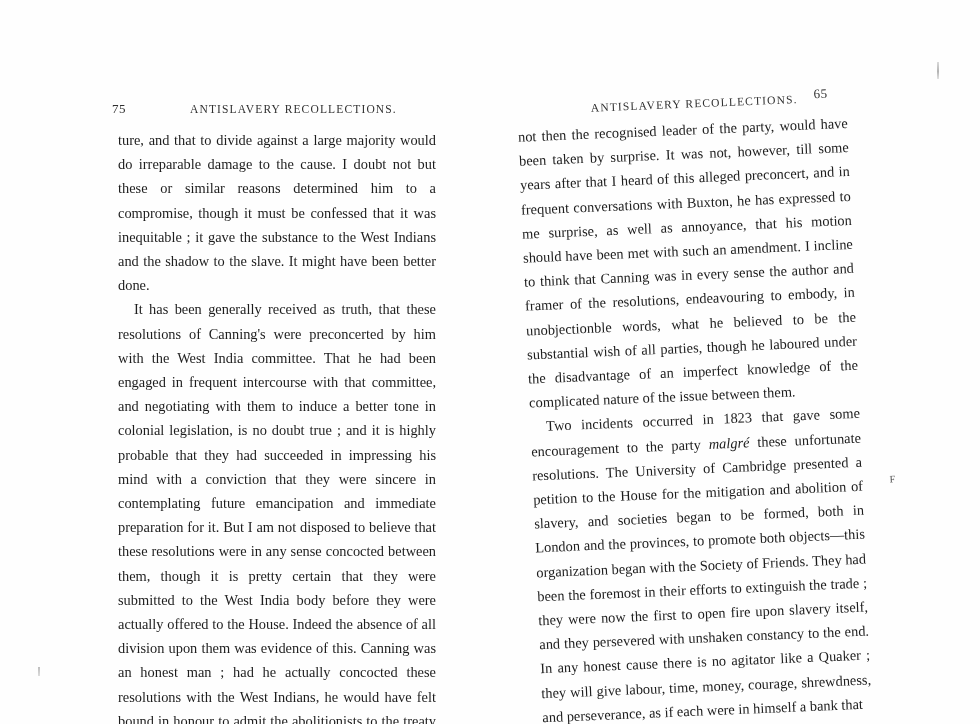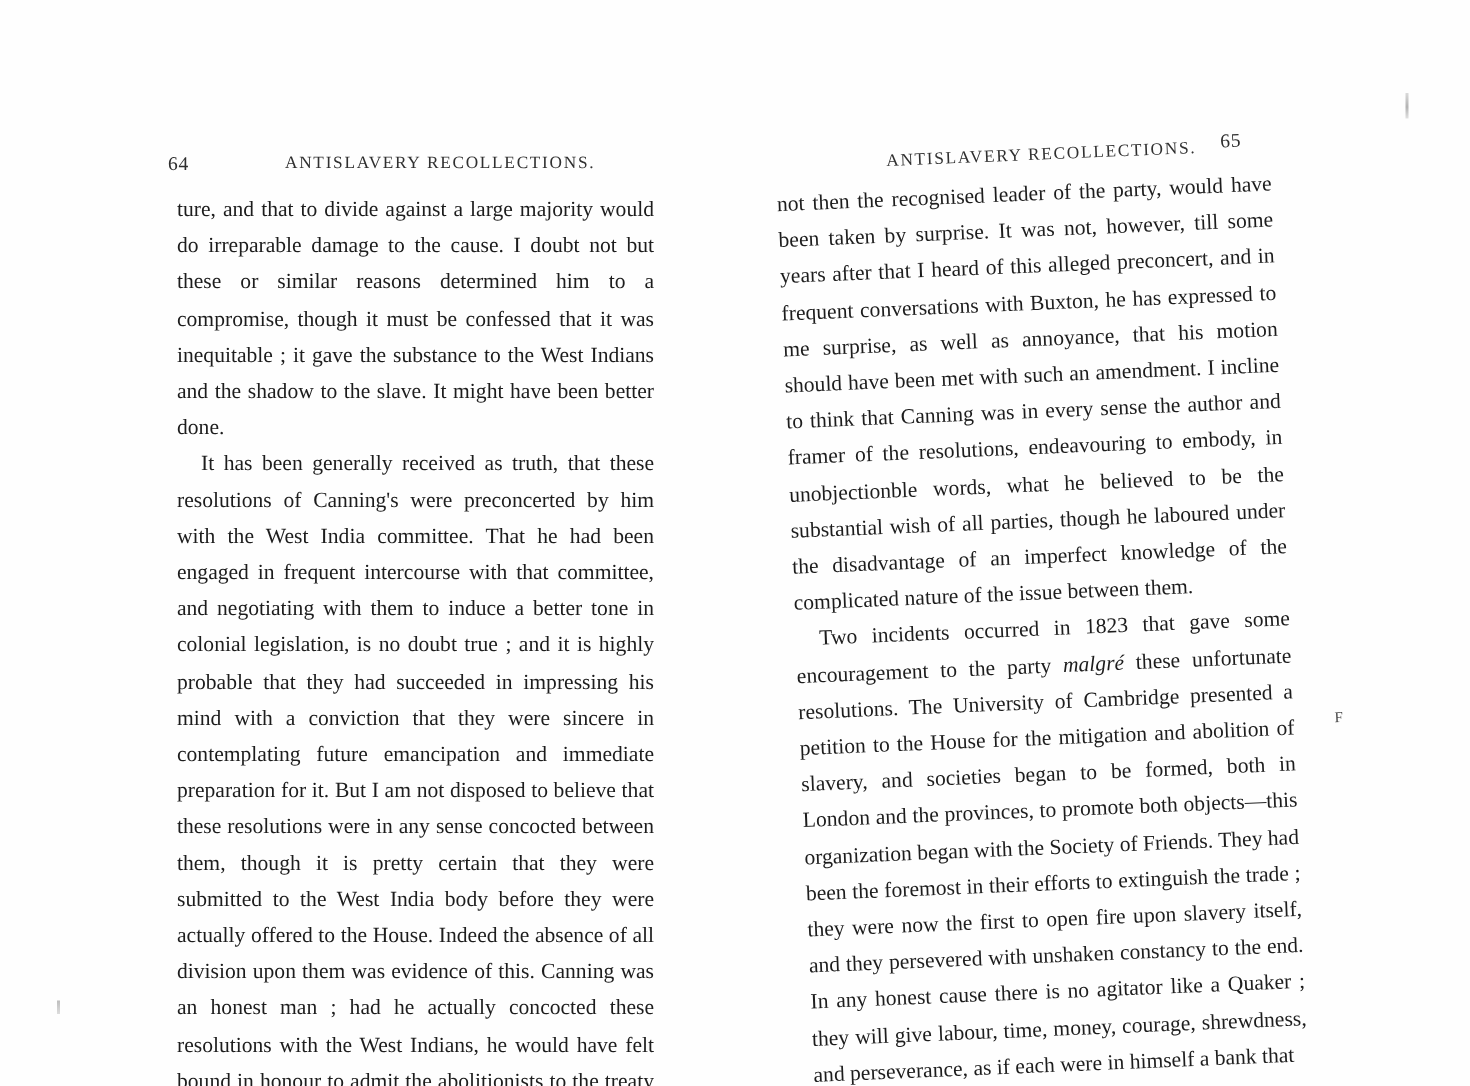--- a/index.html
+++ b/index.html
@@ -122,21 +122,21 @@
 </style>
 </head>
 <body>
 
 <div id="spread">
 
   <div class="page" id="page-left">
     <div class="leaf">
 
       <div class="runhead" id="head-left">
-        <span class="folio">64</span>
+        <span class="folio">75</span>
         <span class="title">ANTISLAVERY RECOLLECTIONS.</span>
       </div>
 
       <div class="textblock" id="body-left">
         <p>ture, and that to divide against a large majority would do irreparable damage to the cause.  I doubt not but these or similar reasons determined him to a compromise, though it must be confessed that it was inequitable ;  it gave the substance to the West Indians and the shadow to the slave.  It might have been better done.</p>
         <p class="indent">It has been generally received as truth, that these resolutions of Canning's were preconcerted by him with the West India committee.  That he had been engaged in frequent intercourse with that committee, and negotiating with them to induce a better tone in colonial legislation, is no doubt true ;  and it is highly probable that they had succeeded in impressing his mind with a conviction that they were sincere in contemplating future emancipation and immediate preparation for it.  But I am not disposed to believe that these resolutions were in any sense concocted between them, though it is pretty certain that they were submitted to the West India body before they were actually offered to the House.  Indeed the absence of all division upon them was evidence of this. Canning was an honest man ; had he actually concocted these resolutions with the West Indians, he would have felt bound in honour to admit the abolitionists to the treaty ;  had he done so, it is not probable th.at I should have remained in ignorance of the fact, and still less probable that Buxton, though</p>
       </div>
 
     </div>
   </div>

